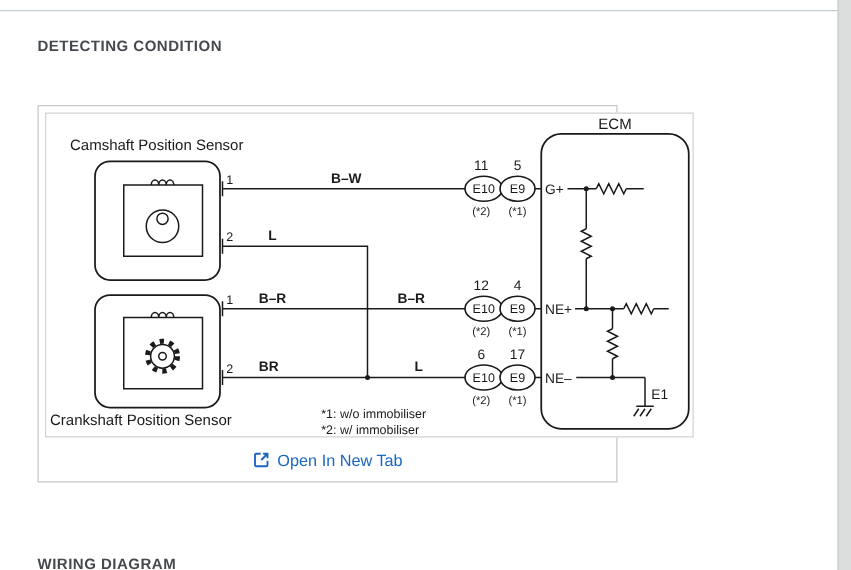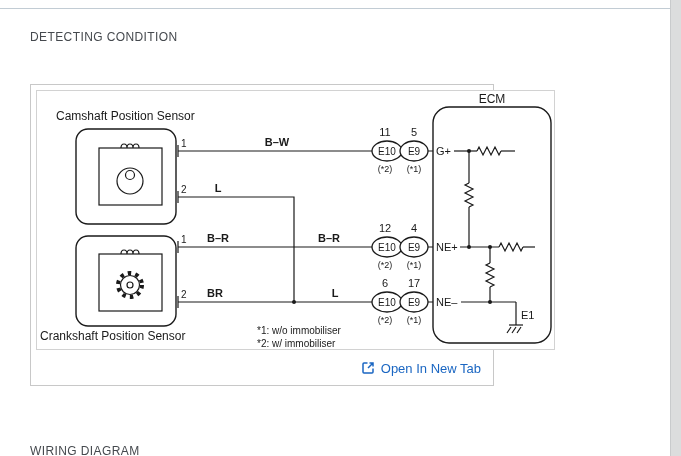--- a/index.html
+++ b/index.html
@@ -3,36 +3,36 @@
 <meta charset="utf-8">
 <style>
   html,body{margin:0;padding:0;}
   body{
     width:681px;height:456px;position:relative;overflow:hidden;
     background:#ffffff;font-family:"Liberation Sans",sans-serif;
   }
   .top-rule{position:absolute;top:8px;left:0;width:681px;height:1px;background:#c2ccd4;}
   .page-edge{position:absolute;top:0;right:0;width:10px;height:456px;background:#dcdddd;border-left:1px solid #c9cbcc;}
   .section-heading{
-    position:absolute;left:30px;font-size:12px;font-weight:normal;
+    position:absolute;left:30px;font-size:12px;font-weight:bold;
     color:#45494e;letter-spacing:.4px;
   }
   #heading-top{top:30px;}
   #heading-bottom{top:444px;}
   .figure-panel{
     position:absolute;left:30px;top:84px;width:464px;height:302px;
     border:1px solid #c8c8c8;background:#fff;box-sizing:border-box;
   }
   .diagram-frame{
     position:absolute;left:5px;top:5px;width:519px;height:260px;
     border:1px solid #d2d2d2;box-sizing:border-box;background:#fff;
   }
   .figure-footer{
     position:absolute;left:12px;right:12px;bottom:7px;height:20px;
-    display:flex;justify-content:flex-end;align-items:center;
+    display:flex;justify-content:center;align-items:center;
   }
   .fig-link{
     display:flex;align-items:center;gap:6px;color:#1a66c2;
     font-size:13px;cursor:pointer;white-space:nowrap;
   }
   .fig-link svg{display:block;}
   
   svg text{font-family:"Liberation Sans",sans-serif;fill:#1a1a1a;}
   .t9{font-size:9px;} .t10{font-size:10px;} .t11{font-size:11px;} .t12{font-size:12px;}
   .bold{font-weight:bold;} .mid{text-anchor:middle;}

